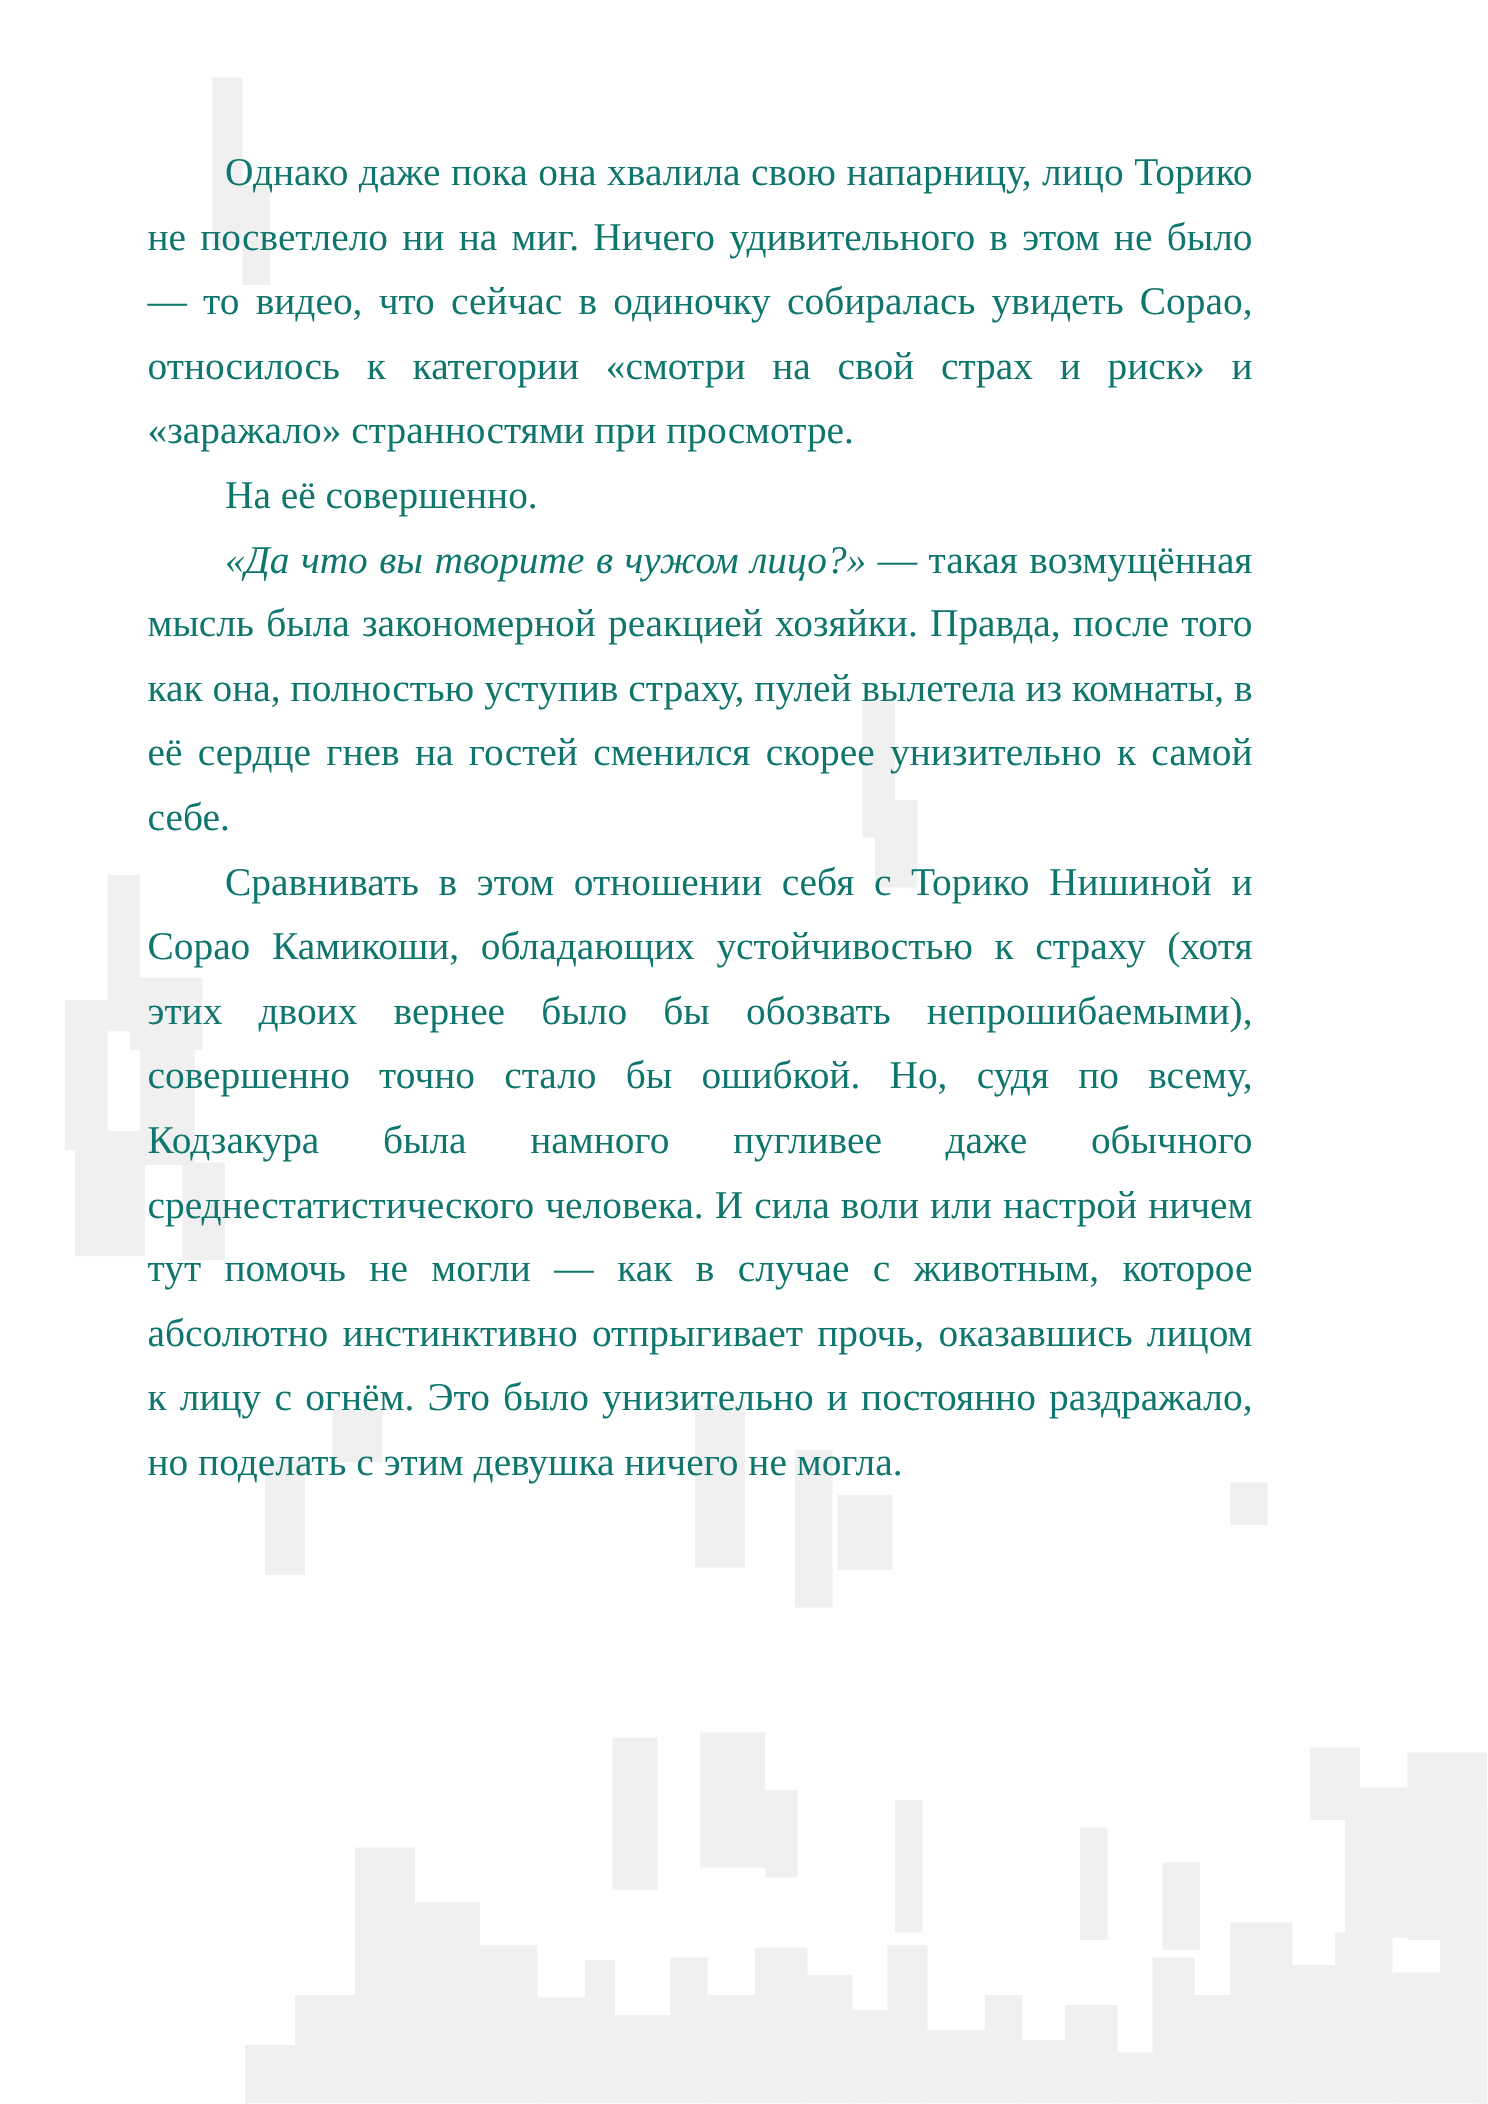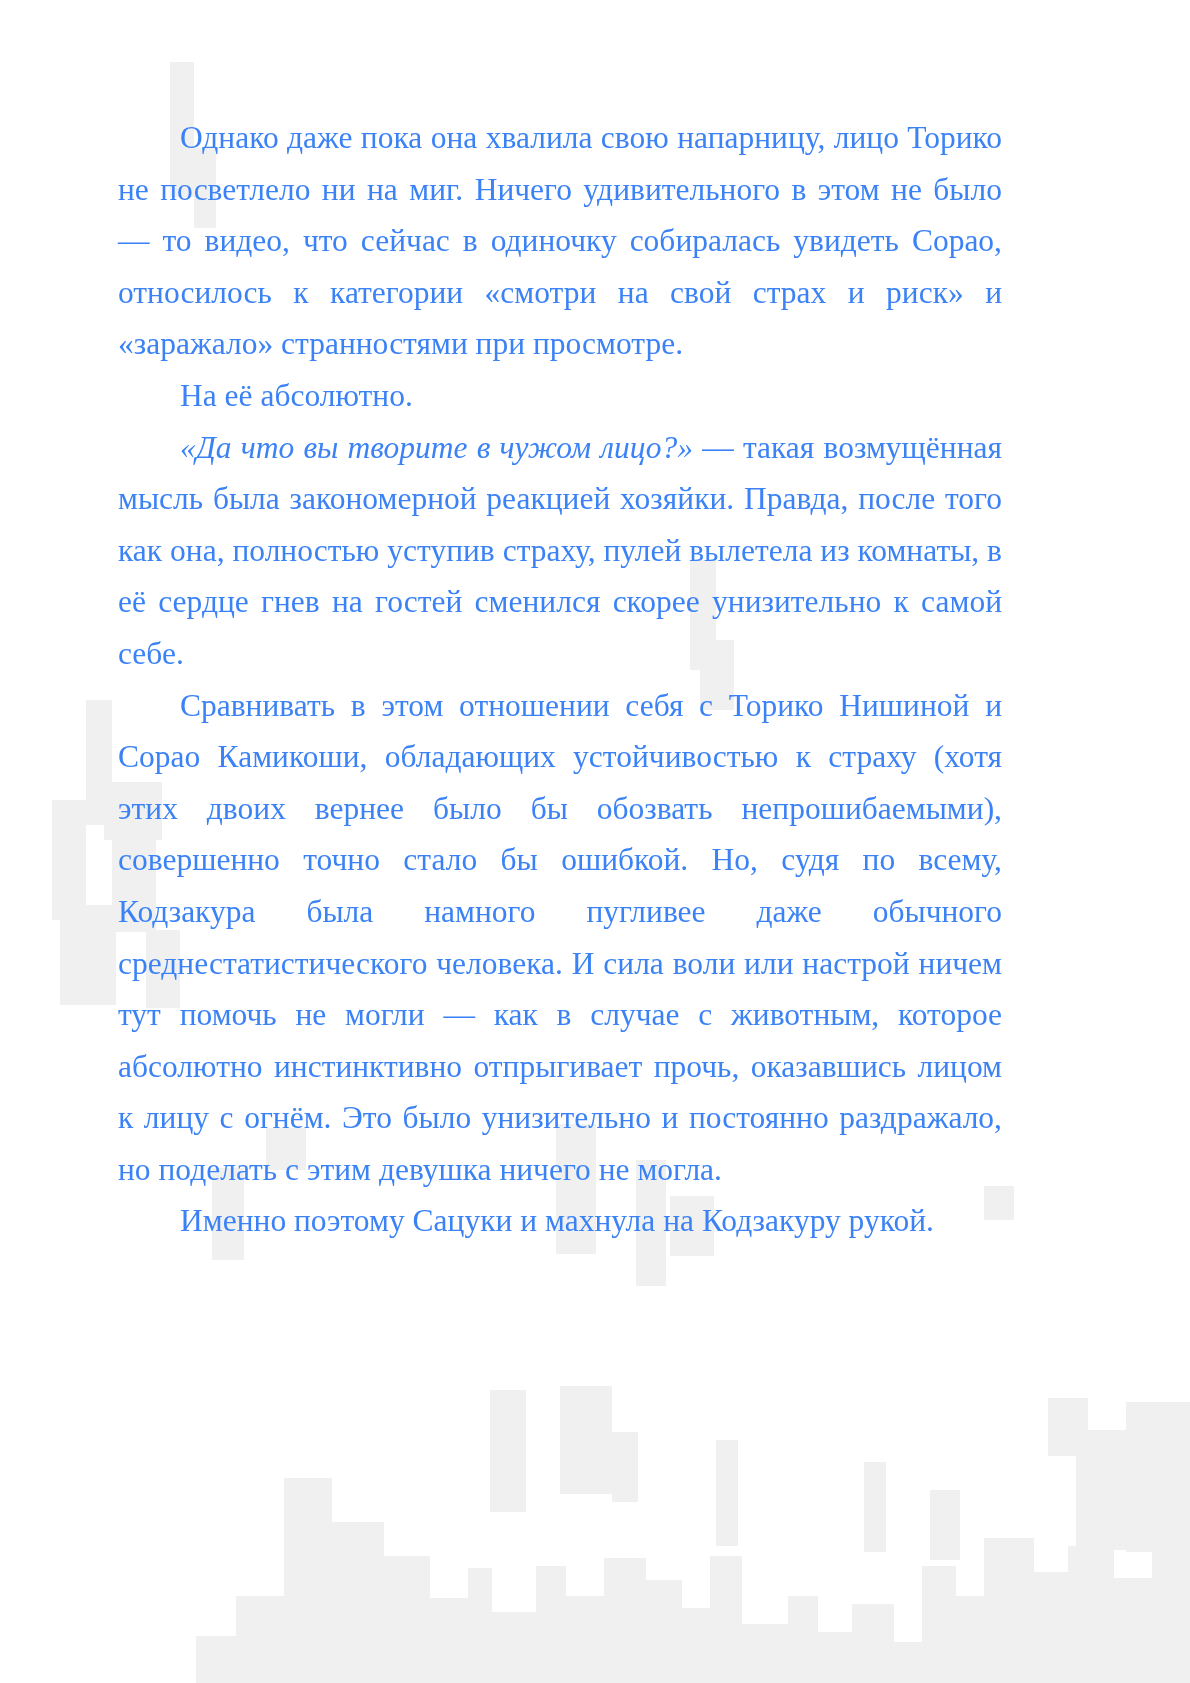--- a/index.html
+++ b/index.html
@@ -35,21 +35,21 @@
     left: 118px;
     top: 112px;
     width: 884px;
     z-index: 2;
   }
   p.para {
     margin: 0;
     font-family: "Liberation Serif", "DejaVu Serif", serif;
     font-size: 31.5px;
     line-height: 51.6px;
-    color: #3b82f6;
+    color: #0f766e;
     text-align: justify;
     text-justify: inter-word;
     text-indent: 62px;
     -webkit-hyphens: manual;
     hyphens: manual;
     word-spacing: 0px;
   }
   p.para > i, p.para > em {
     font-style: italic;
   }
@@ -115,23 +115,22 @@
       <div class="bld" style="left: 1152px; top: 1548px; width: 38px; height: 135px; background: rgb(240, 240, 240);"></div>
       <div class="bld" style="left: 236px; top: 1596px; width: 48px; height: 87px; background: rgb(240, 240, 240);"></div>
       <div class="bld" style="left: 196px; top: 1636px; width: 40px; height: 47px; background: rgb(240, 240, 240);"></div>
     </div>
 
   <div id="textcol">
 
     <p class="para">Однако даже пока она хвалила свою напарницу, лицо Торико не посветлело ни на миг. Ничего удивительного в этом не было — то видео, что сейчас в одиночку собиралась увидеть Сорао, относилось к категории «смотри на свой страх и риск» и «заражало» странностями при просмотре.</p>
 
 
-    <p class="para nojust">На её абсолютно.</p>
+    <p class="para nojust">На её совершенно.</p>
 
     <p class="para"><em>«Да что вы творите в чужом лицо?»</em><span> — такая возмущённая мысль была закономерной реакцией хозяйки. Правда, после того как она, полностью уступив страху, пулей вылетела из комнаты, в её сердце гнев на гостей сменился скорее унизительно к самой себе.</span></p>
 
     <p class="para">Сравнивать в этом отношении себя с Торико Нишиной и Сорао Камикоши, обладающих устойчивостью к страху (хотя этих двоих вернее было бы обозвать непрошибаемыми), совершенно точно стало бы ошибкой. Но, судя по всему, Кодзакура была намного пугливее даже обычного среднестатистического человека. И сила воли или настрой ничем тут помочь не могли — как в случае с животным, которое абсолютно инстинктивно отпрыгивает прочь, оказавшись лицом к лицу с огнём. Это было унизительно и постоянно раздражало, но поделать с этим девушка ничего не могла.</p>
 
-    <p class="para nojust">Именно поэтому Сацуки и махнула на Кодзакуру рукой.</p>
 
 
   </div>
 </div>
 
 </body></html>

